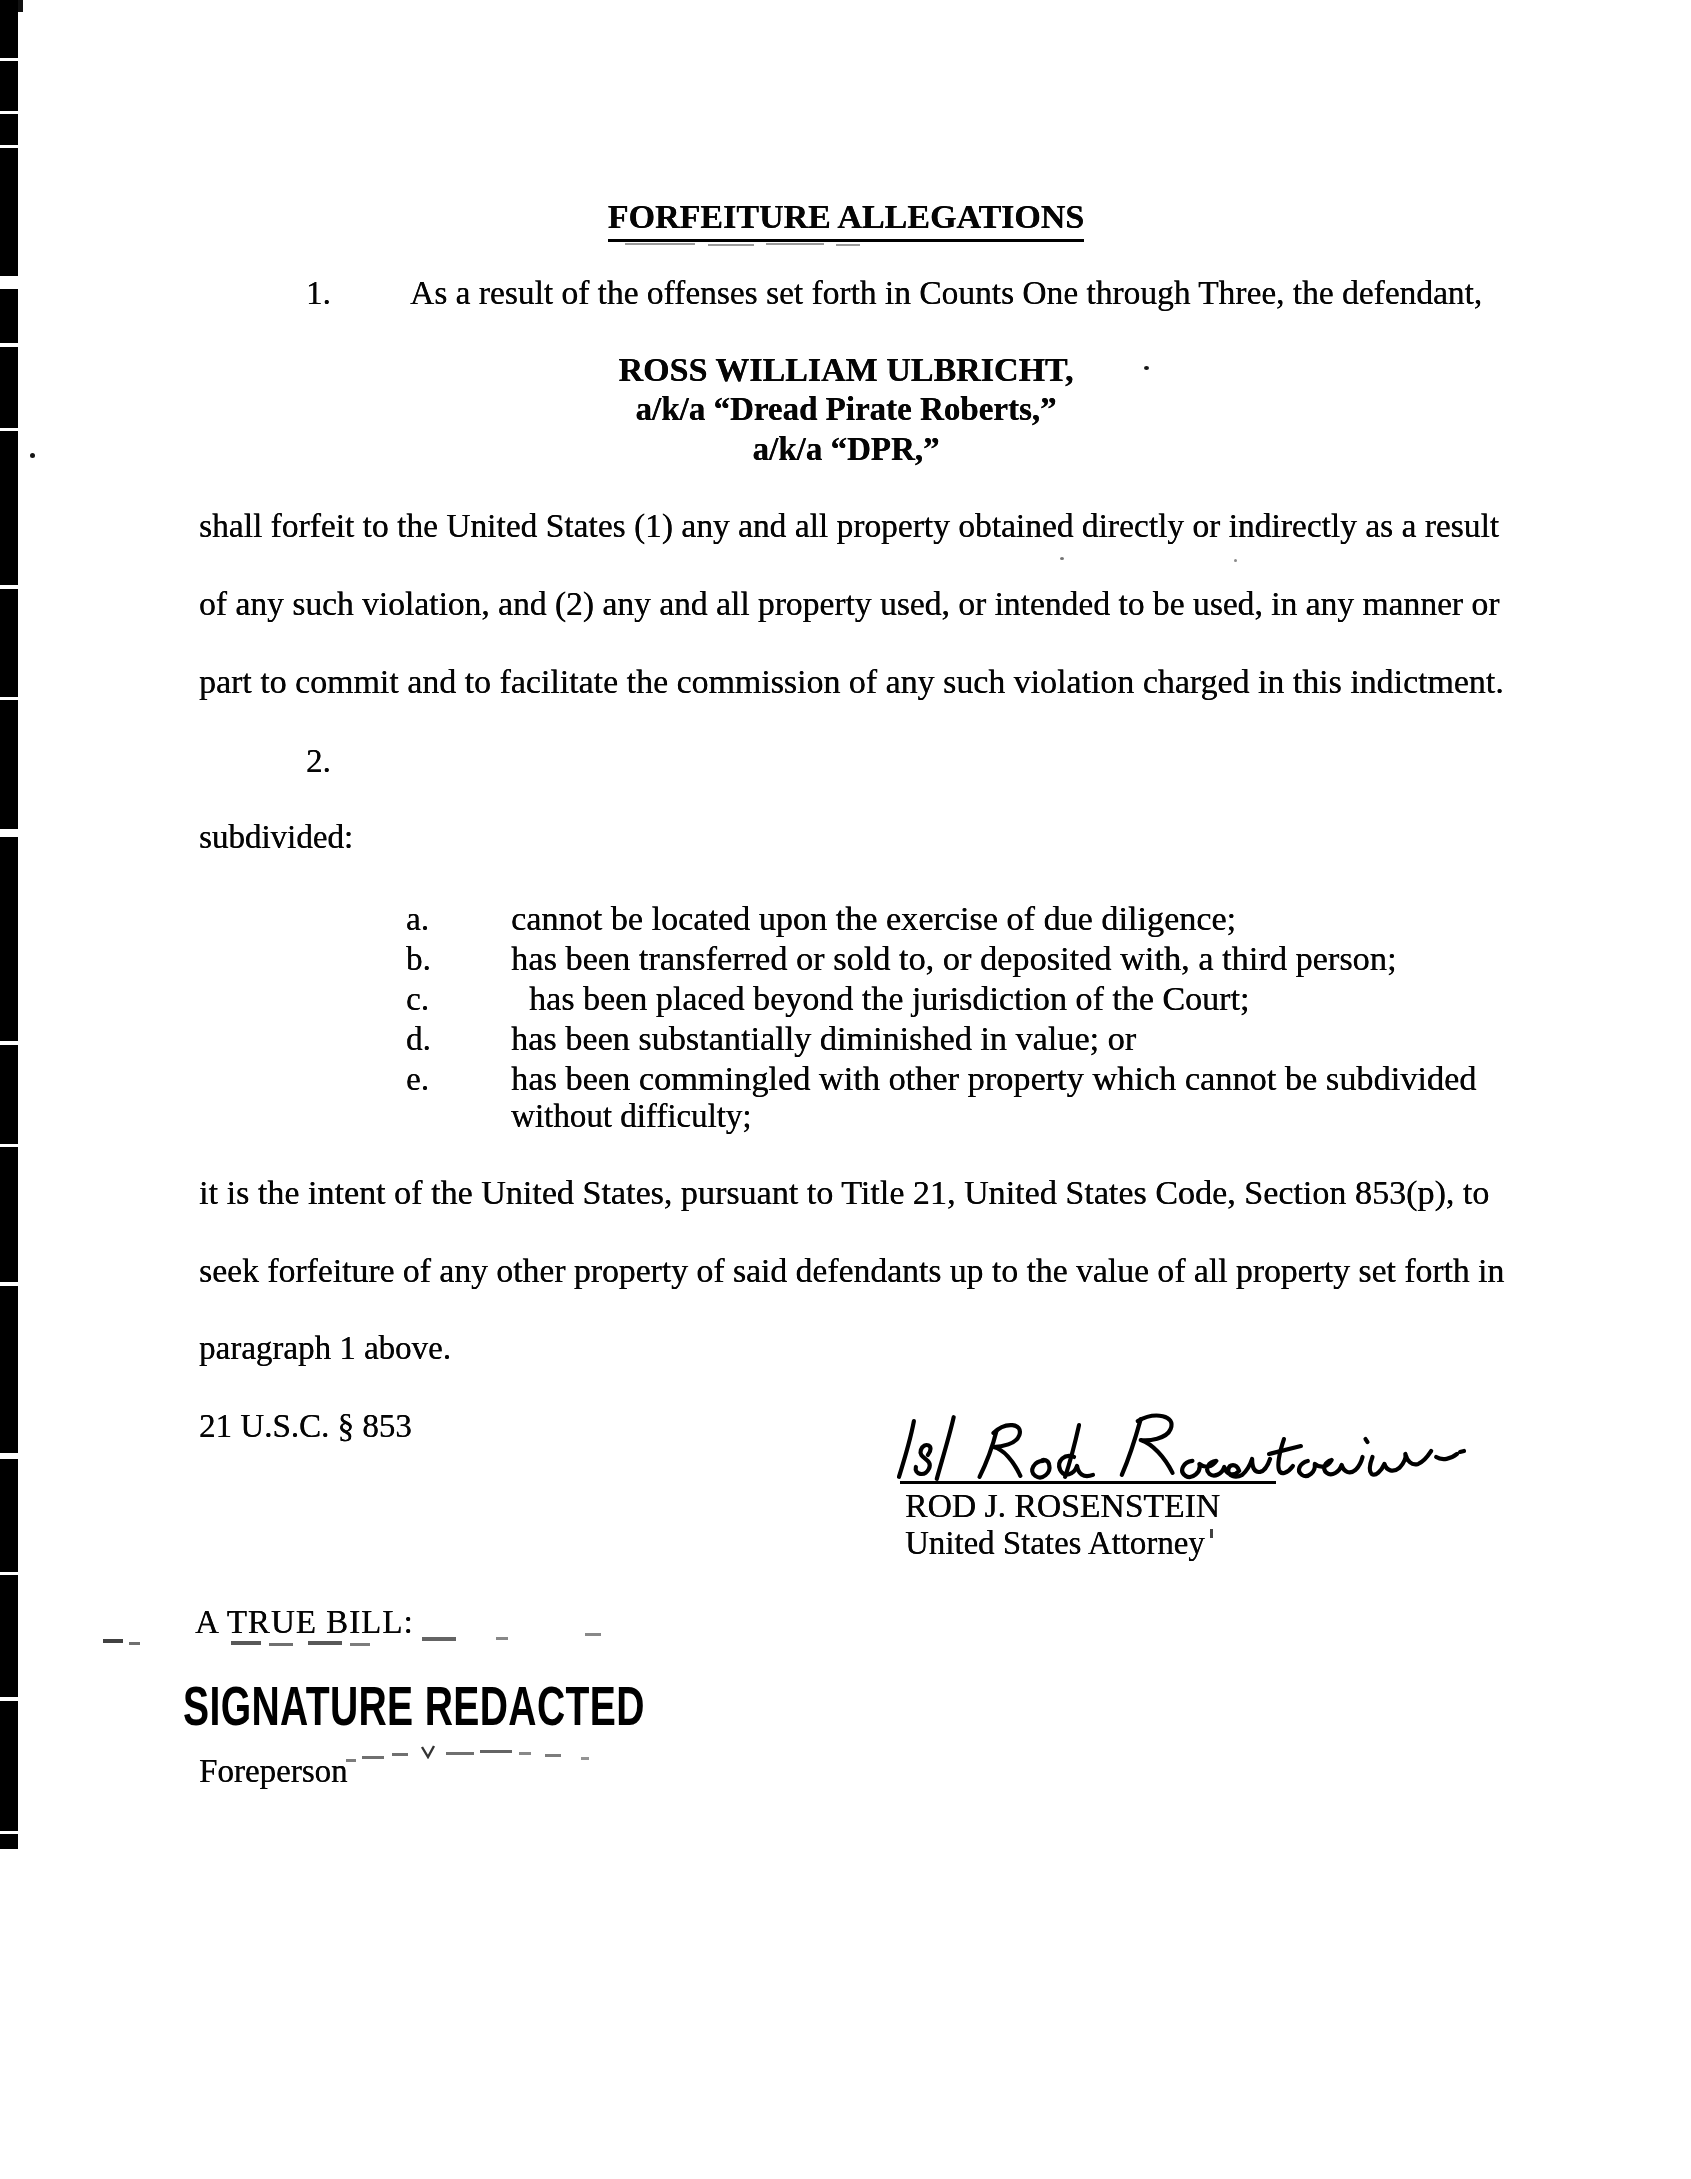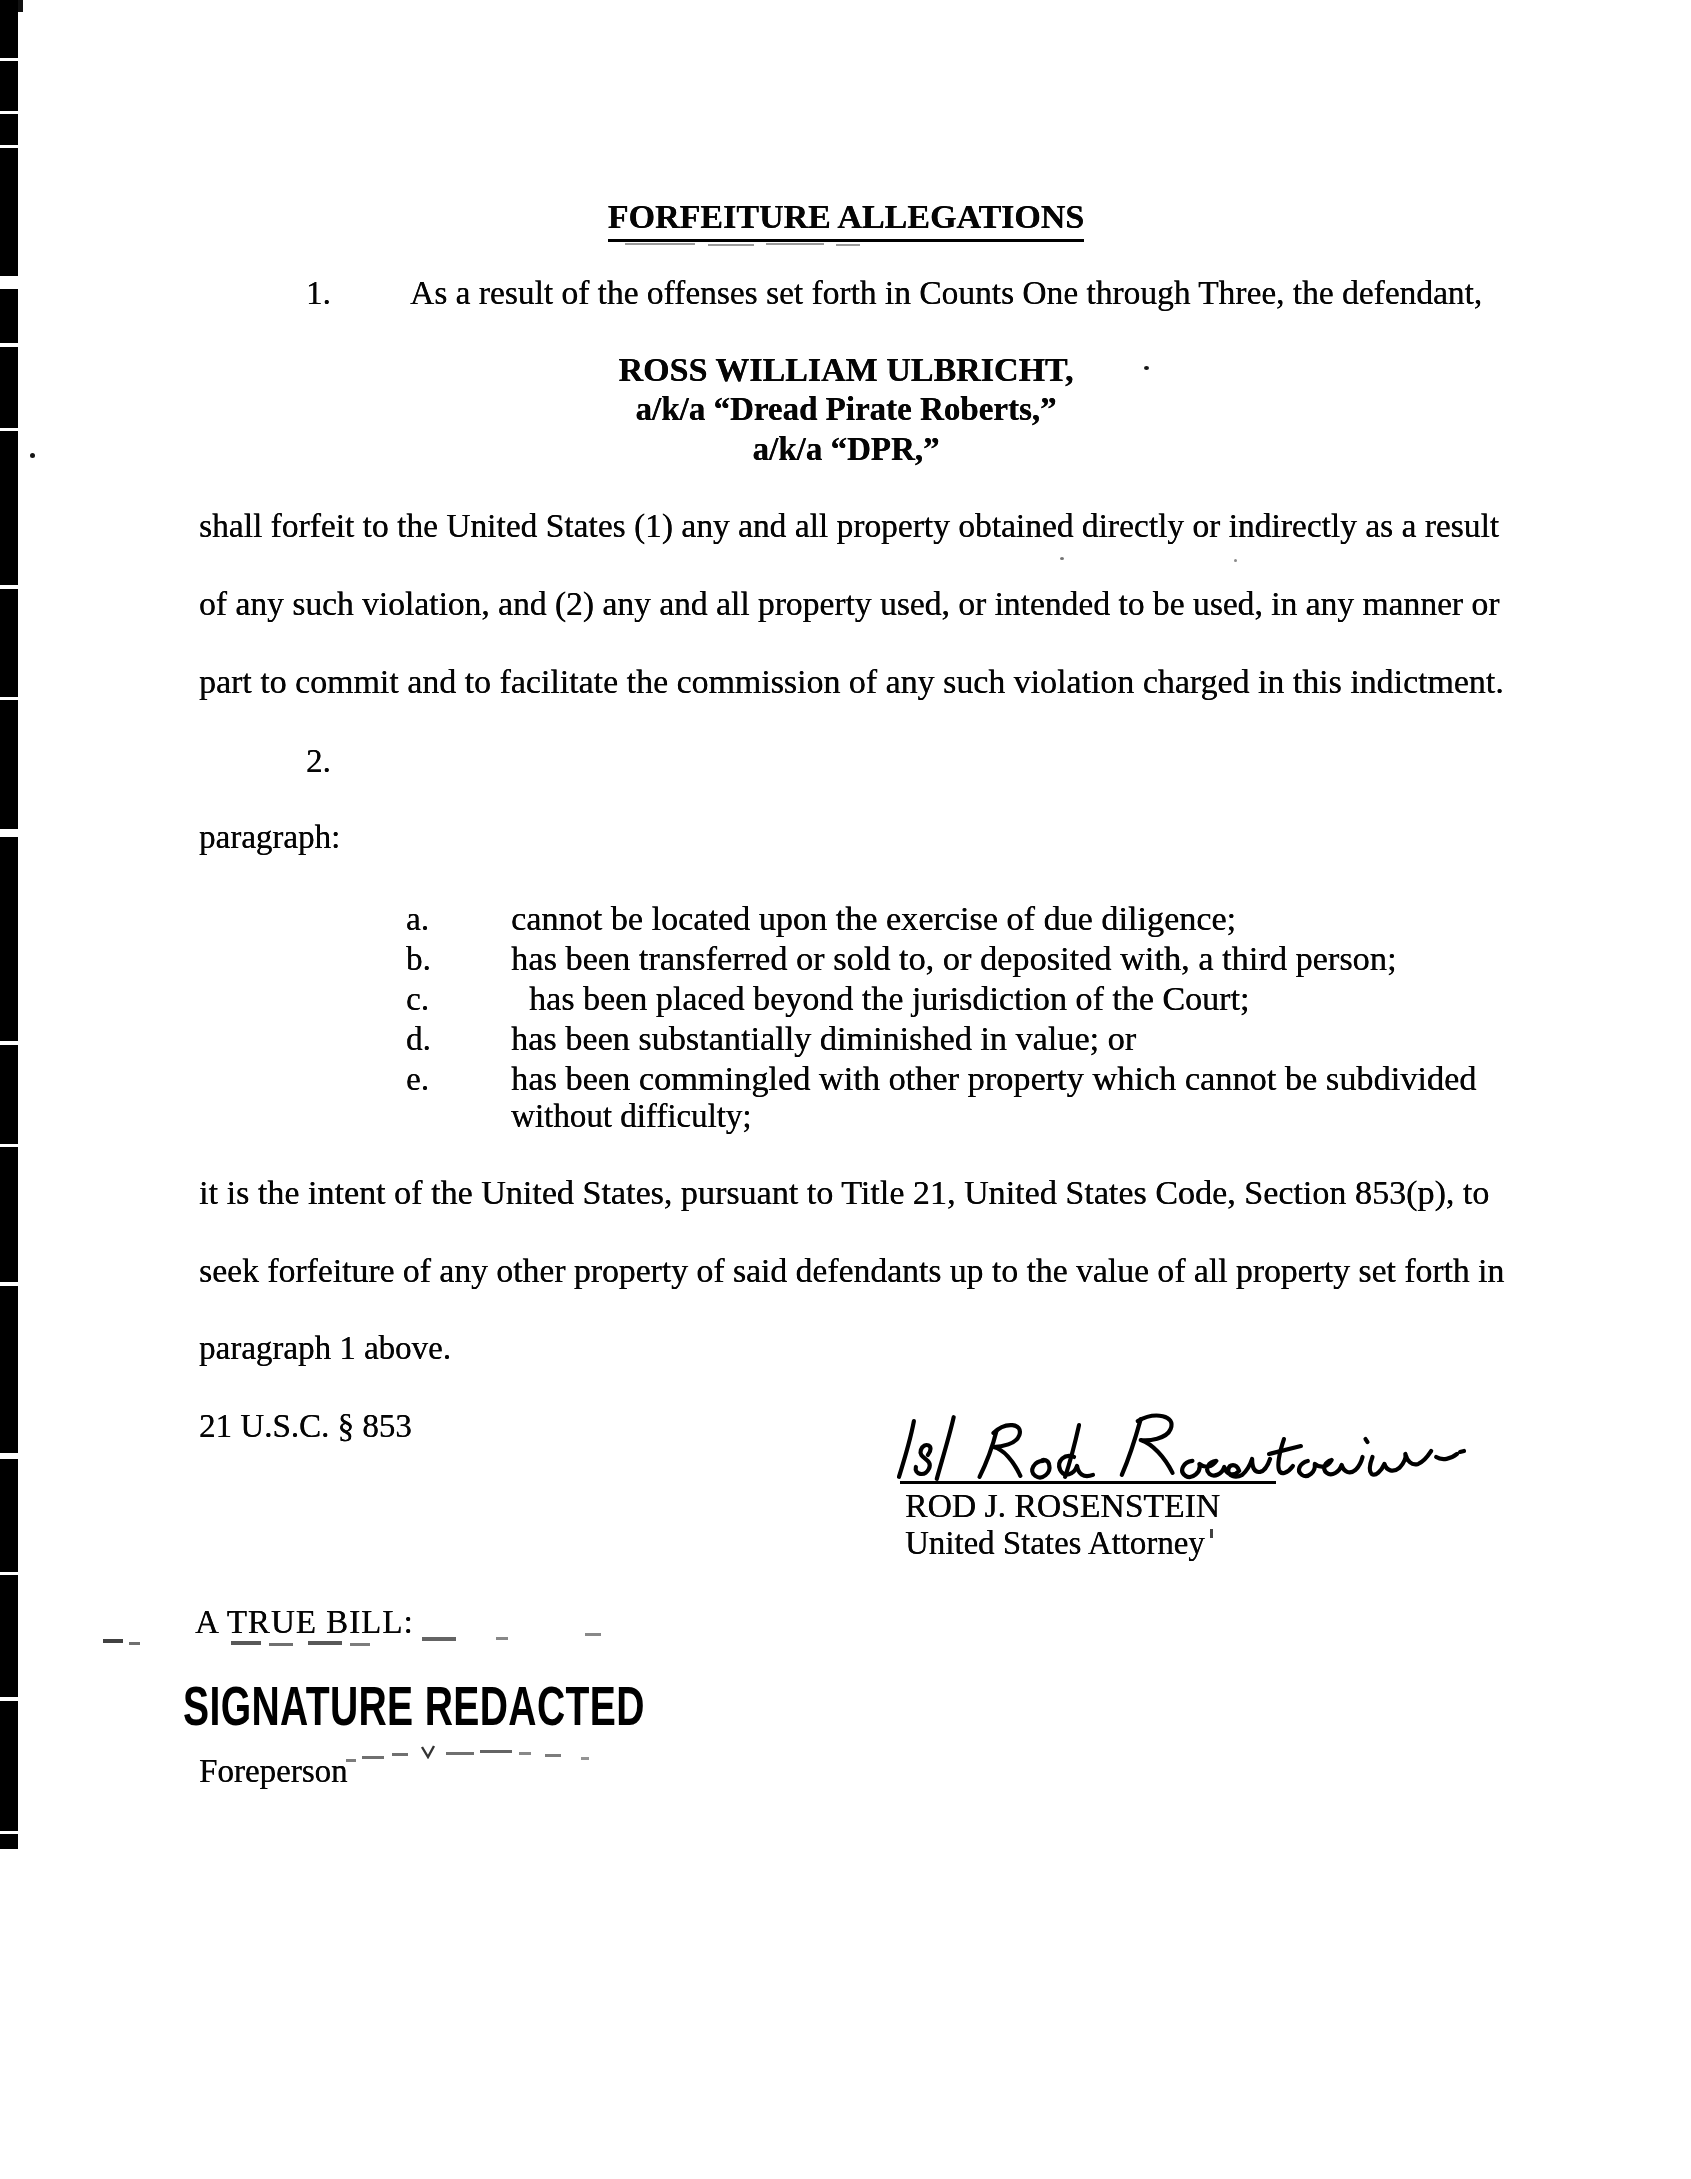--- a/index.html
+++ b/index.html
@@ -80,21 +80,21 @@
     <span class="fit" style="transform: scaleX(1.014);">shall forfeit to the United States (1) any and all property obtained directly or indirectly as a result</span>
   </div>
   <div class="abs txt" style="left:199px;top:586px">
     <span class="fit" style="transform: scaleX(1.0164);">of any such violation, and (2) any and all property used, or intended to be used, in any manner or</span>
   </div>
   <div class="abs txt" style="left:199px;top:664px">
     <span class="fit" style="transform: scaleX(1.0276);">part to commit and to facilitate the commission of any such violation charged in this indictment.</span>
   </div>
 
   <div class="abs txt" style="left:306px;top:743px">2.</div>
-  <div class="abs txt" style="left:199px;top:819px">paragraph:</div>
+  <div class="abs txt" style="left:199px;top:819px">subdivided:</div>
 
   <div class="abs txt" style="left:406px;top:901px">a.</div>
   <div class="abs txt" style="left:511px;top:901px">
     <span class="fit" style="transform: scaleX(1.0357);">cannot be located upon the exercise of due diligence;</span>
   </div>
   <div class="abs txt" style="left:406px;top:941px">b.</div>
   <div class="abs txt" style="left:511px;top:941px">
     <span class="fit" style="transform: scaleX(1.04);">has been transferred or sold to, or deposited with, a third person;</span>
   </div>
   <div class="abs txt" style="left:406px;top:981px">c.</div>

